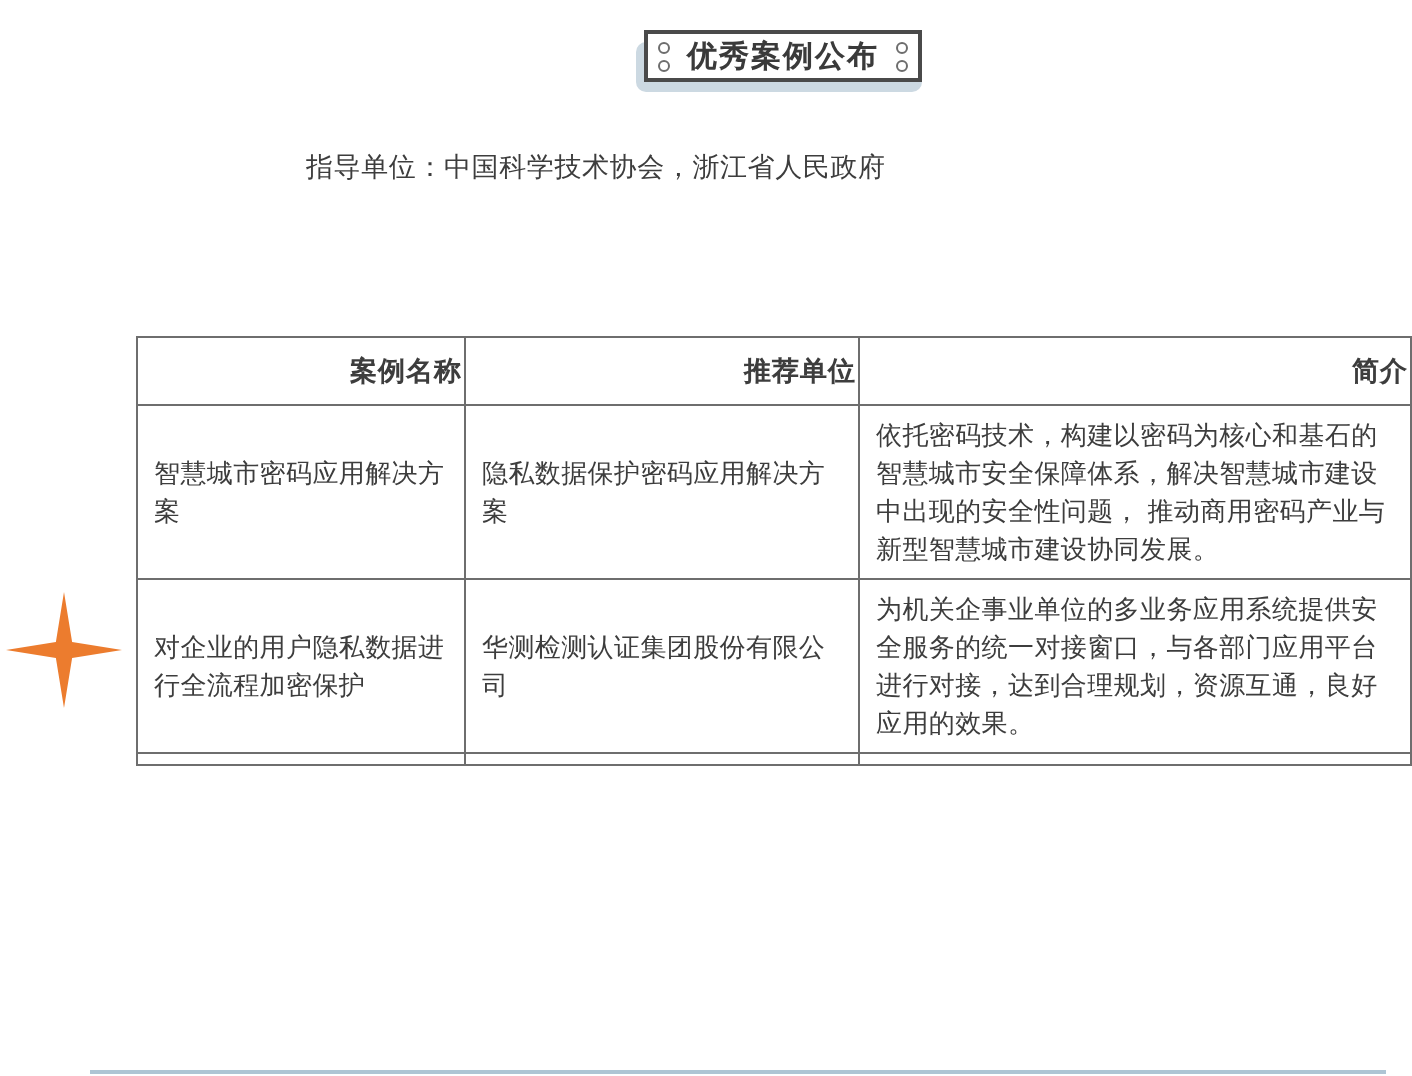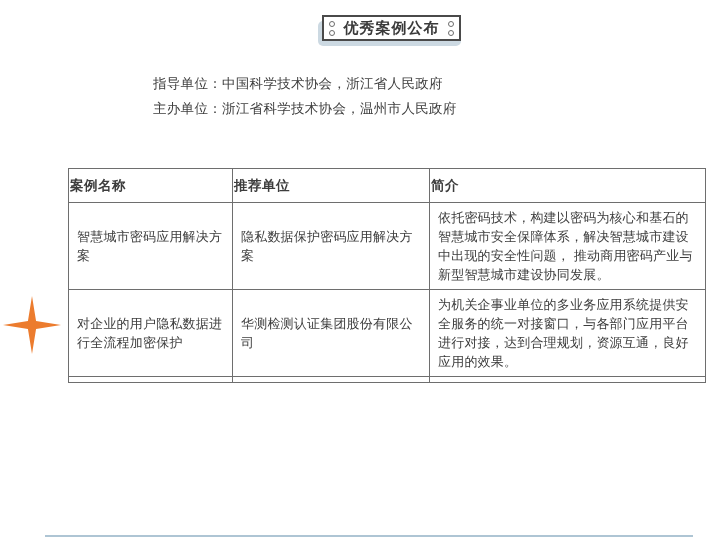--- a/index.html
+++ b/index.html
@@ -97,21 +97,21 @@
   }
   table.cases th,
   table.cases td {
     border: 1px solid #6e6e6e;
     box-sizing: border-box;
   }
   table.cases th {
     height: 34px;
     font-size: 13.5px;
     font-weight: bold;
-    text-align: left;
+    text-align: right;
     letter-spacing: 0.5px;
   }
   table.cases td {
     padding: 5px 8px;
     line-height: 19px;
     vertical-align: middle;
     text-align: left;
     letter-spacing: 0.2px;
   }
   td.summary-cell { padding: 5px 9px; }
@@ -145,21 +145,20 @@
     <div class="plaque-title">优秀案例公布</div>
     <div class="rivets">
       <span></span>
       <span></span>
     </div>
   </div>
 </div>
 
 <div class="organizers">
   <div>指导单位：中国科学技术协会，浙江省人民政府</div>
-  <div>主办单位：浙江省科学技术协会，温州市人民政府</div>
 </div>
 
 <div class="sparkle">
   <svg width="58" height="68" viewBox="0 0 100 100" xmlns="http://www.w3.org/2000/svg">
     <polygon points="50,0 57,43 100,50 57,57 50,100 43,57 0,50 43,43" fill="#ec7c2e"></polygon>
   </svg>
 </div>
 
 <table class="cases">
   <colgroup>

